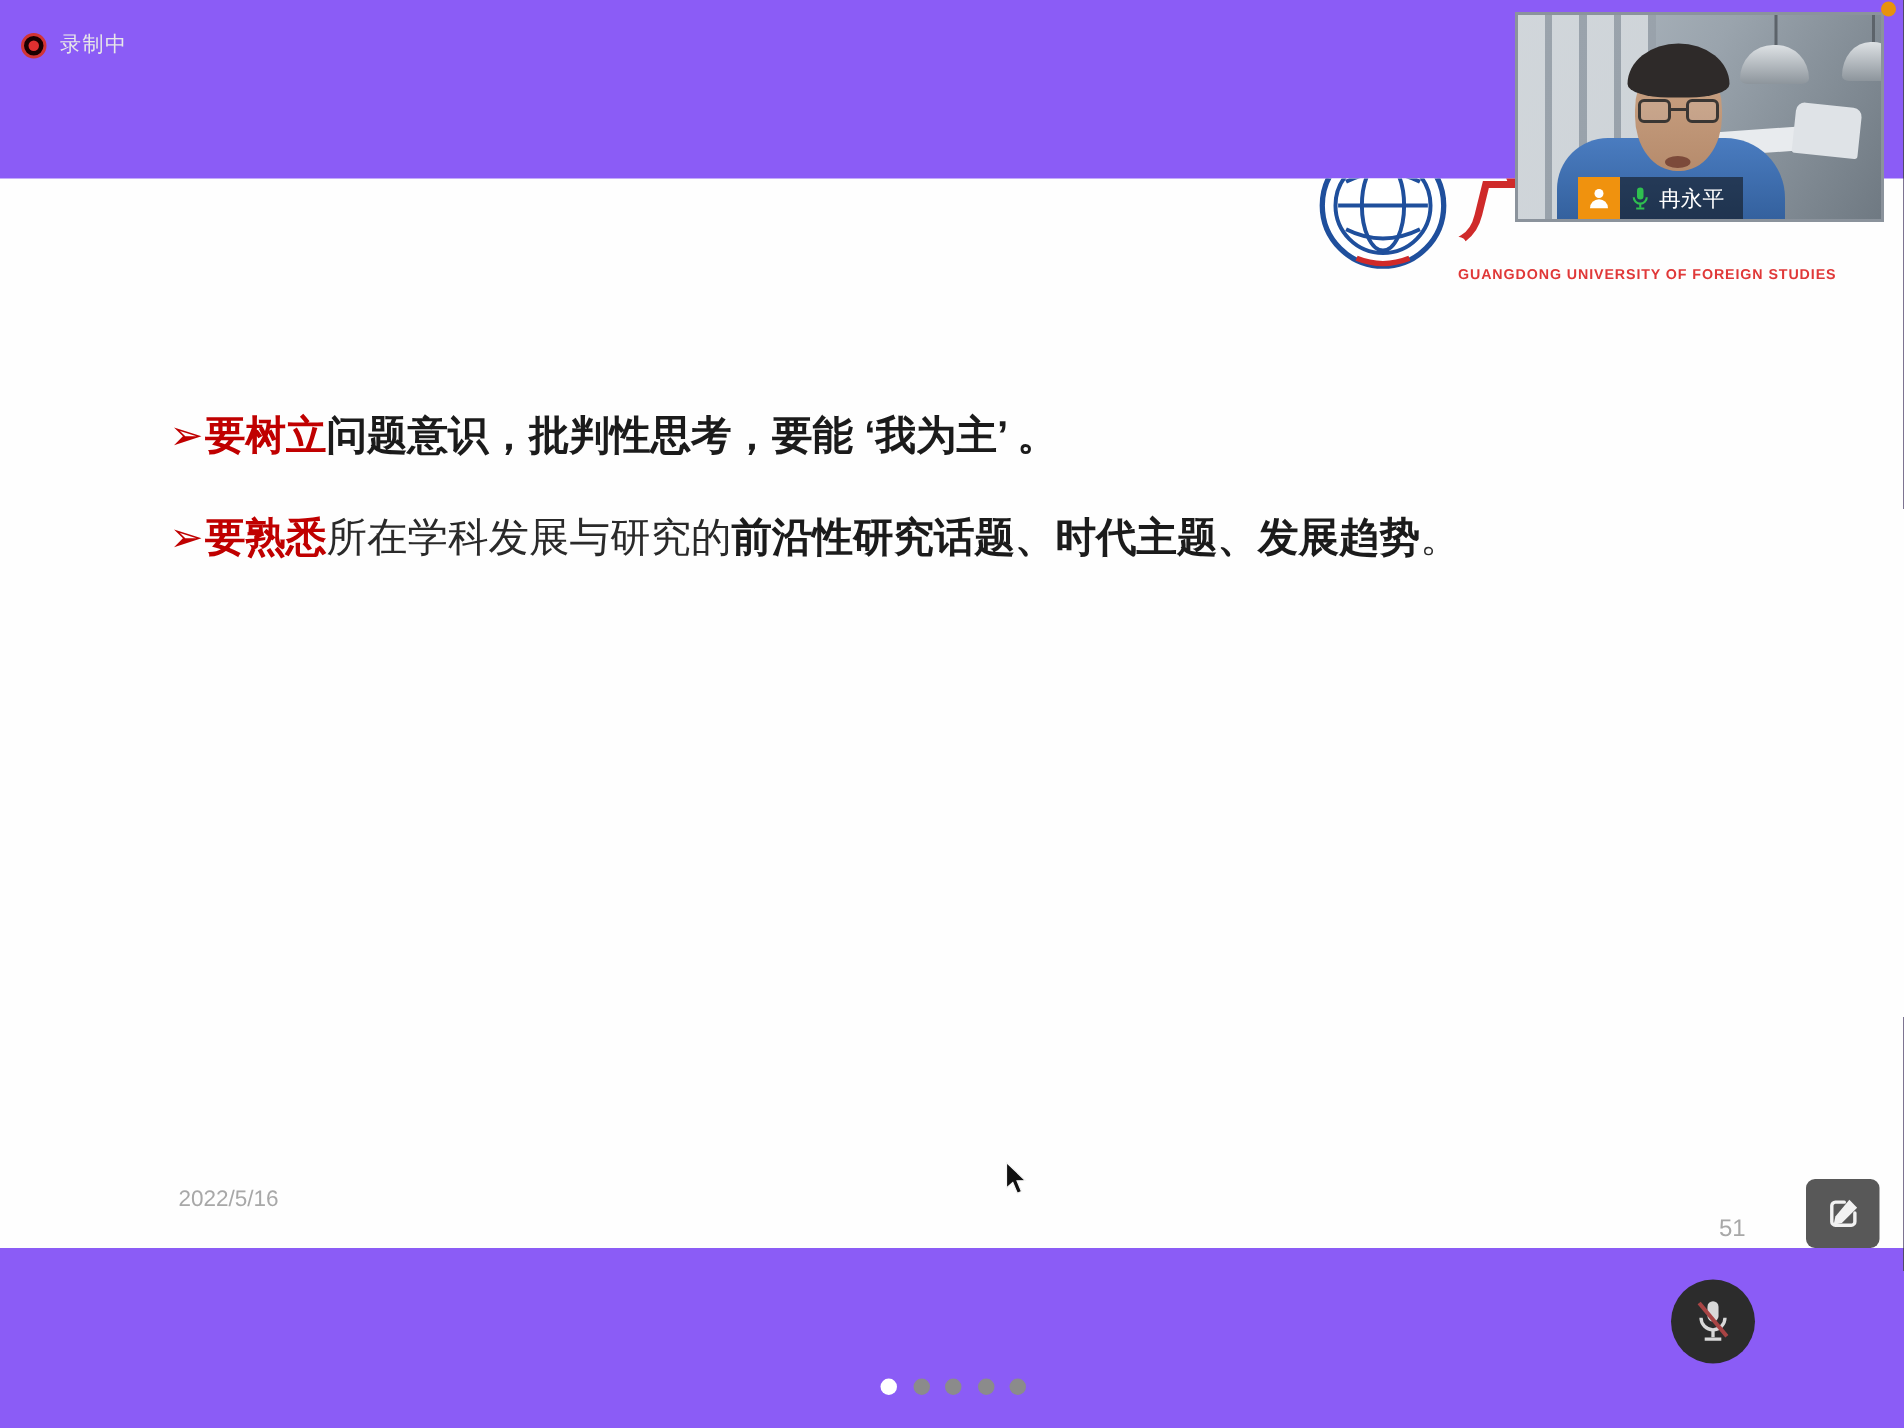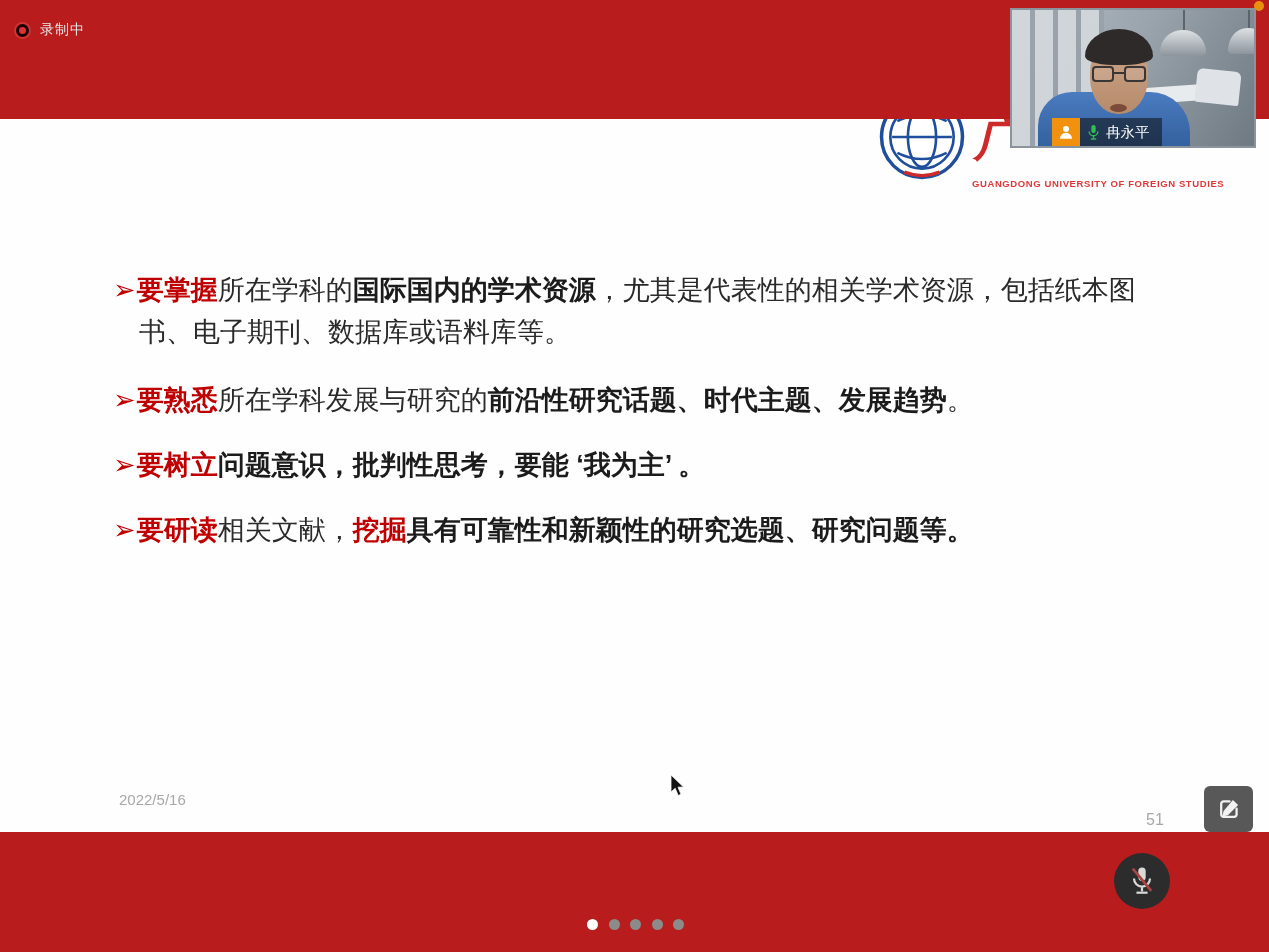--- a/index.html
+++ b/index.html
@@ -1,18 +1,18 @@
 <!DOCTYPE html>
 <html><head>
 <meta charset="utf-8">
 <style>
   * { margin:0; padding:0; box-sizing:border-box; }
   html,body { width:1269px; height:952px; background:#000; overflow:hidden;
               font-family:"Liberation Sans","DejaVu Sans",sans-serif; }
-  .screen { position:relative; width:1269px; height:952px; background:#b91c1c; }
+  .screen { position:relative; width:1269px; height:952px; background:#8b5cf6; }
 
   
   .rec-indicator { position:absolute; left:14px; top:21px; display:flex; align-items:center; gap:9px; }
   .rec-dot { width:17px; height:17px; border:2px solid #d23434; border-radius:50%;
              display:flex; align-items:center; justify-content:center; background:#1a0000; }
   .rec-dot::after { content:""; width:7px; height:7px; border-radius:50%; background:#e03030; }
   .rec-label { color:#e8e8e8; font-size:14px; letter-spacing:1px; }
 
   
   .slide { position:absolute; left:0; top:119px; width:1269px; height:713px;
@@ -118,24 +118,22 @@
       <path d="M22 32 Q50 18 78 32" fill="none" stroke="#1f4f9c" stroke-width="3"></path>
       <path d="M22 68 Q50 82 78 68" fill="none" stroke="#1f4f9c" stroke-width="3"></path>
       <path d="M30 10 Q50 2 70 10" fill="none" stroke="#cf2a2a" stroke-width="4"></path>
       <path d="M30 90 Q50 98 70 90" fill="none" stroke="#cf2a2a" stroke-width="4"></path>
     </svg>
     <div class="logo-char">广</div>
     <div class="logo-text">GUANGDONG UNIVERSITY OF FOREIGN STUDIES</div>
 
 
     <div class="bullets">
-        <div class="bullet"><span class="marker">➢</span><span class="seg-red">要掌握</span><span class="seg-normal">所在学科的</span><span class="seg-bold">国际国内的学术资源</span><span class="seg-normal">，尤其是代表性的相关学术资源，包括纸本图书、电子期刊、数据库或语料库等。</span></div>
+        <div class="bullet"><span class="marker">➢</span><span class="seg-red">要树立</span><span class="seg-bold">问题意识，批判性思考，要能 ‘我为主’ 。</span></div>
         <div class="bullet"><span class="marker">➢</span><span class="seg-red">要熟悉</span><span class="seg-normal">所在学科发展与研究的</span><span class="seg-bold">前沿性研究话题、时代主题、发展趋势</span><span class="seg-normal">。</span></div>
-        <div class="bullet"><span class="marker">➢</span><span class="seg-red">要树立</span><span class="seg-bold">问题意识，批判性思考，要能 ‘我为主’ 。</span></div>
-        <div class="bullet"><span class="marker">➢</span><span class="seg-red">要研读</span><span class="seg-normal">相关文献，</span><span class="seg-red">挖掘</span><span class="seg-bold">具有可靠性和新颖性的研究选题、研究问题等。</span></div>
       </div>
 
     <div class="slide-date">2022/5/16</div>
     <div class="slide-page">51</div>
 
     <button class="annotate-btn">
       <svg width="26" height="26" viewBox="0 0 24 24">
         <path d="M12.5 5 H7 a2.2 2.2 0 0 0 -2.2 2.2 V17 a2.2 2.2 0 0 0 2.2 2.2 h9.8 a2.2 2.2 0 0 0 2.2 -2.2 v-5.3" fill="none" stroke="#f2f2f2" stroke-width="2.1" stroke-linecap="round"></path>
         <path d="M15.6 3.6 L20.4 8.4 L11 17.8 L5.9 18.9 L7 13.9 Z" fill="#f2f2f2"></path>
       </svg>

